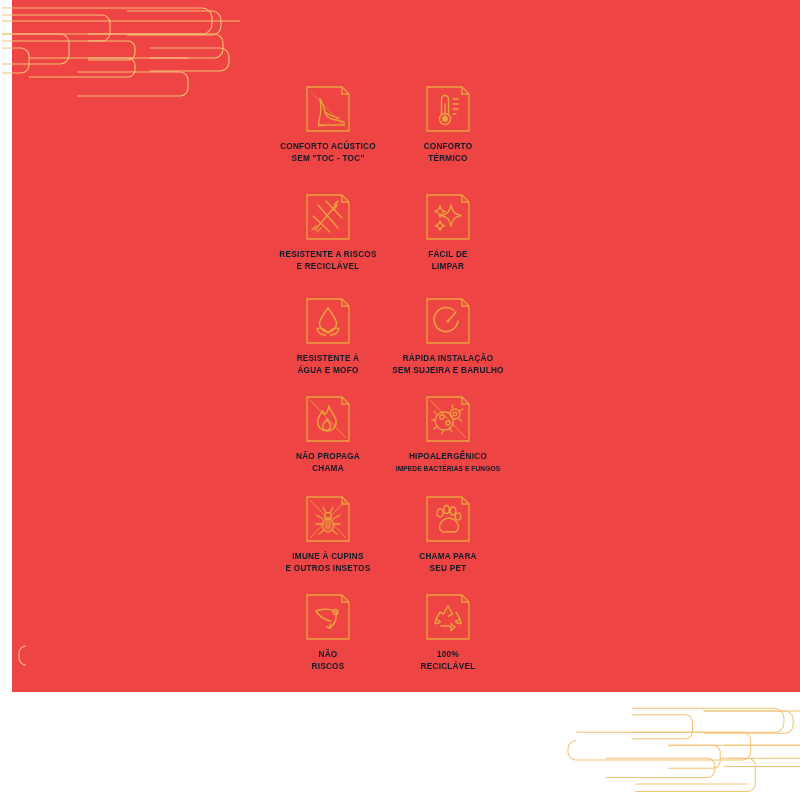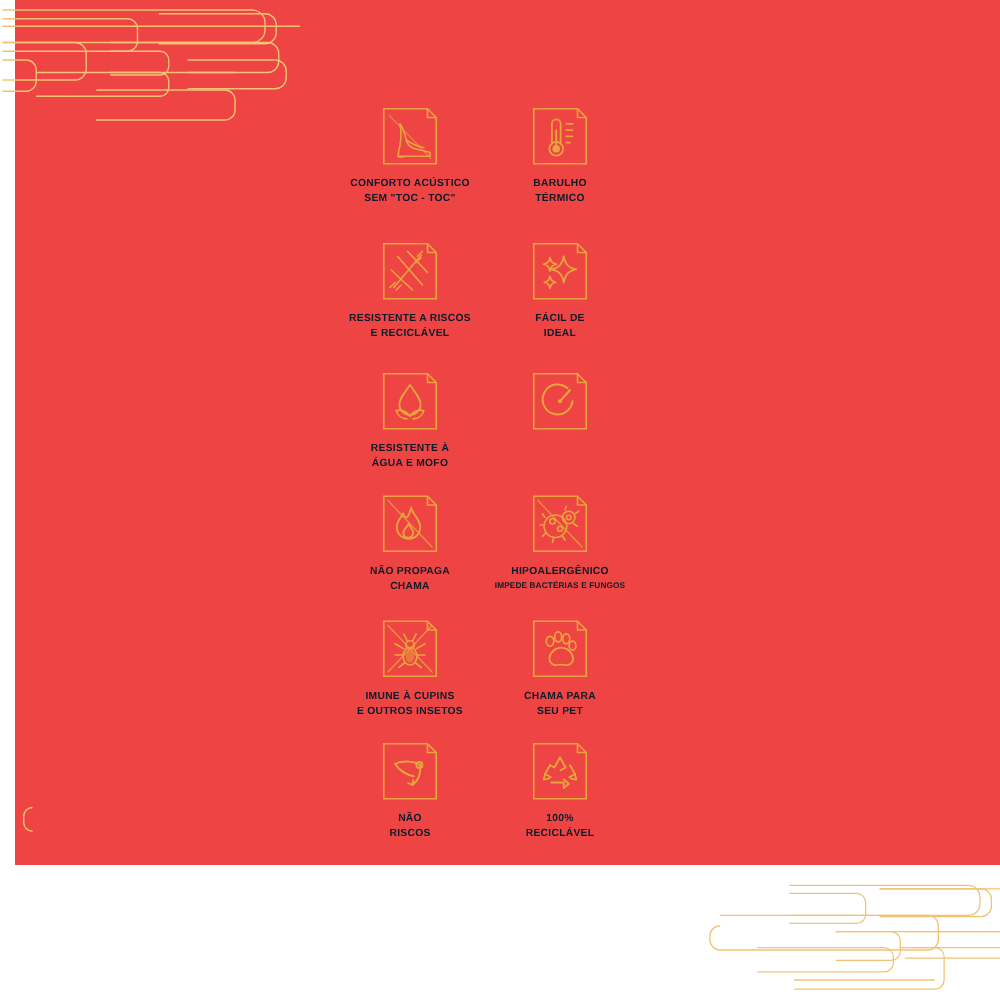--- a/index.html
+++ b/index.html
@@ -149,21 +149,21 @@
               <circle cx="21" cy="35" r="5.5"></circle>
               <path d="M21 20 V33"></path>
               <path d="M29 15 H34"></path>
               <path d="M29 20 H34"></path>
               <path d="M29 25 H34"></path>
               <path d="M29 30 H32"></path>
             </g>
             <circle cx="21" cy="35" r="3" fill="#E8A33D"></circle>
           </svg>
         </div>
-        <div class="feature-label">BARULHO
+        <div class="feature-label">CONFORTO
 TÉRMICO</div>
 
       </div>
     </div>
 
     <div class="feature-row">
       <div class="feature-cell">
         <div class="feature-icon-box">
           <svg viewBox="0 0 48 50">
             <path d="M3 3 H38 L45 10 V47 H3 Z" fill="none" stroke="#E8A33D" stroke-width="1.3"></path>
@@ -190,21 +190,21 @@
             <path d="M3 3 H38 L45 10 V47 H3 Z" fill="none" stroke="#E8A33D" stroke-width="1.3"></path>
             <path d="M38 3 V10 H45" fill="none" stroke="#E8A33D" stroke-width="1.3"></path>
             <g fill="none" stroke="#E8A33D" stroke-width="1.4" stroke-linejoin="round">
               <path d="M27 13 c1.5 7 3.5 9 10 10.5 c-6.5 1.5 -8.5 3.5 -10 10.5 c-1.5 -7 -3.5 -9 -10 -10.5 c6.5 -1.5 8.5 -3.5 10 -10.5 Z"></path>
               <path d="M16 14 c0.8 3.6 1.8 4.6 5.2 5.4 c-3.4 0.8 -4.4 1.8 -5.2 5.4 c-0.8 -3.6 -1.8 -4.6 -5.2 -5.4 c3.4 -0.8 4.4 -1.8 5.2 -5.4 Z"></path>
               <path d="M16 29 c0.7 3.2 1.6 4.1 4.6 4.8 c-3 0.7 -3.9 1.6 -4.6 4.8 c-0.7 -3.2 -1.6 -4.1 -4.6 -4.8 c3 -0.7 3.9 -1.6 4.6 -4.8 Z"></path>
             </g>
           </svg>
         </div>
         <div class="feature-label">FÁCIL DE
-IDEAL</div>
+LIMPAR</div>
 
       </div>
     </div>
 
     <div class="feature-row">
       <div class="feature-cell">
         <div class="feature-icon-box">
           <svg viewBox="0 0 48 50">
             <path d="M3 3 H38 L45 10 V47 H3 Z" fill="none" stroke="#E8A33D" stroke-width="1.3"></path>
             <path d="M38 3 V10 H45" fill="none" stroke="#E8A33D" stroke-width="1.3"></path>
@@ -224,20 +224,22 @@
           <svg viewBox="0 0 48 50">
             <path d="M3 3 H38 L45 10 V47 H3 Z" fill="none" stroke="#E8A33D" stroke-width="1.3"></path>
             <path d="M38 3 V10 H45" fill="none" stroke="#E8A33D" stroke-width="1.3"></path>
             <g fill="none" stroke="#E8A33D" stroke-width="1.6" stroke-linecap="round">
               <path d="M30 14.5 A12 12 0 1 0 34 25"></path>
               <path d="M24 25 L32 16"></path>
             </g>
             <circle cx="24" cy="25" r="1.6" fill="#E8A33D"></circle>
           </svg>
         </div>
+        <div class="feature-label">RÁPIDA INSTALAÇÃO
+SEM SUJEIRA E BARULHO</div>
 
       </div>
     </div>
 
     <div class="feature-row">
       <div class="feature-cell">
         <div class="feature-icon-box">
           <svg viewBox="0 0 48 50">
             <path d="M3 3 H38 L45 10 V47 H3 Z" fill="none" stroke="#E8A33D" stroke-width="1.3"></path>
             <path d="M38 3 V10 H45" fill="none" stroke="#E8A33D" stroke-width="1.3"></path>

